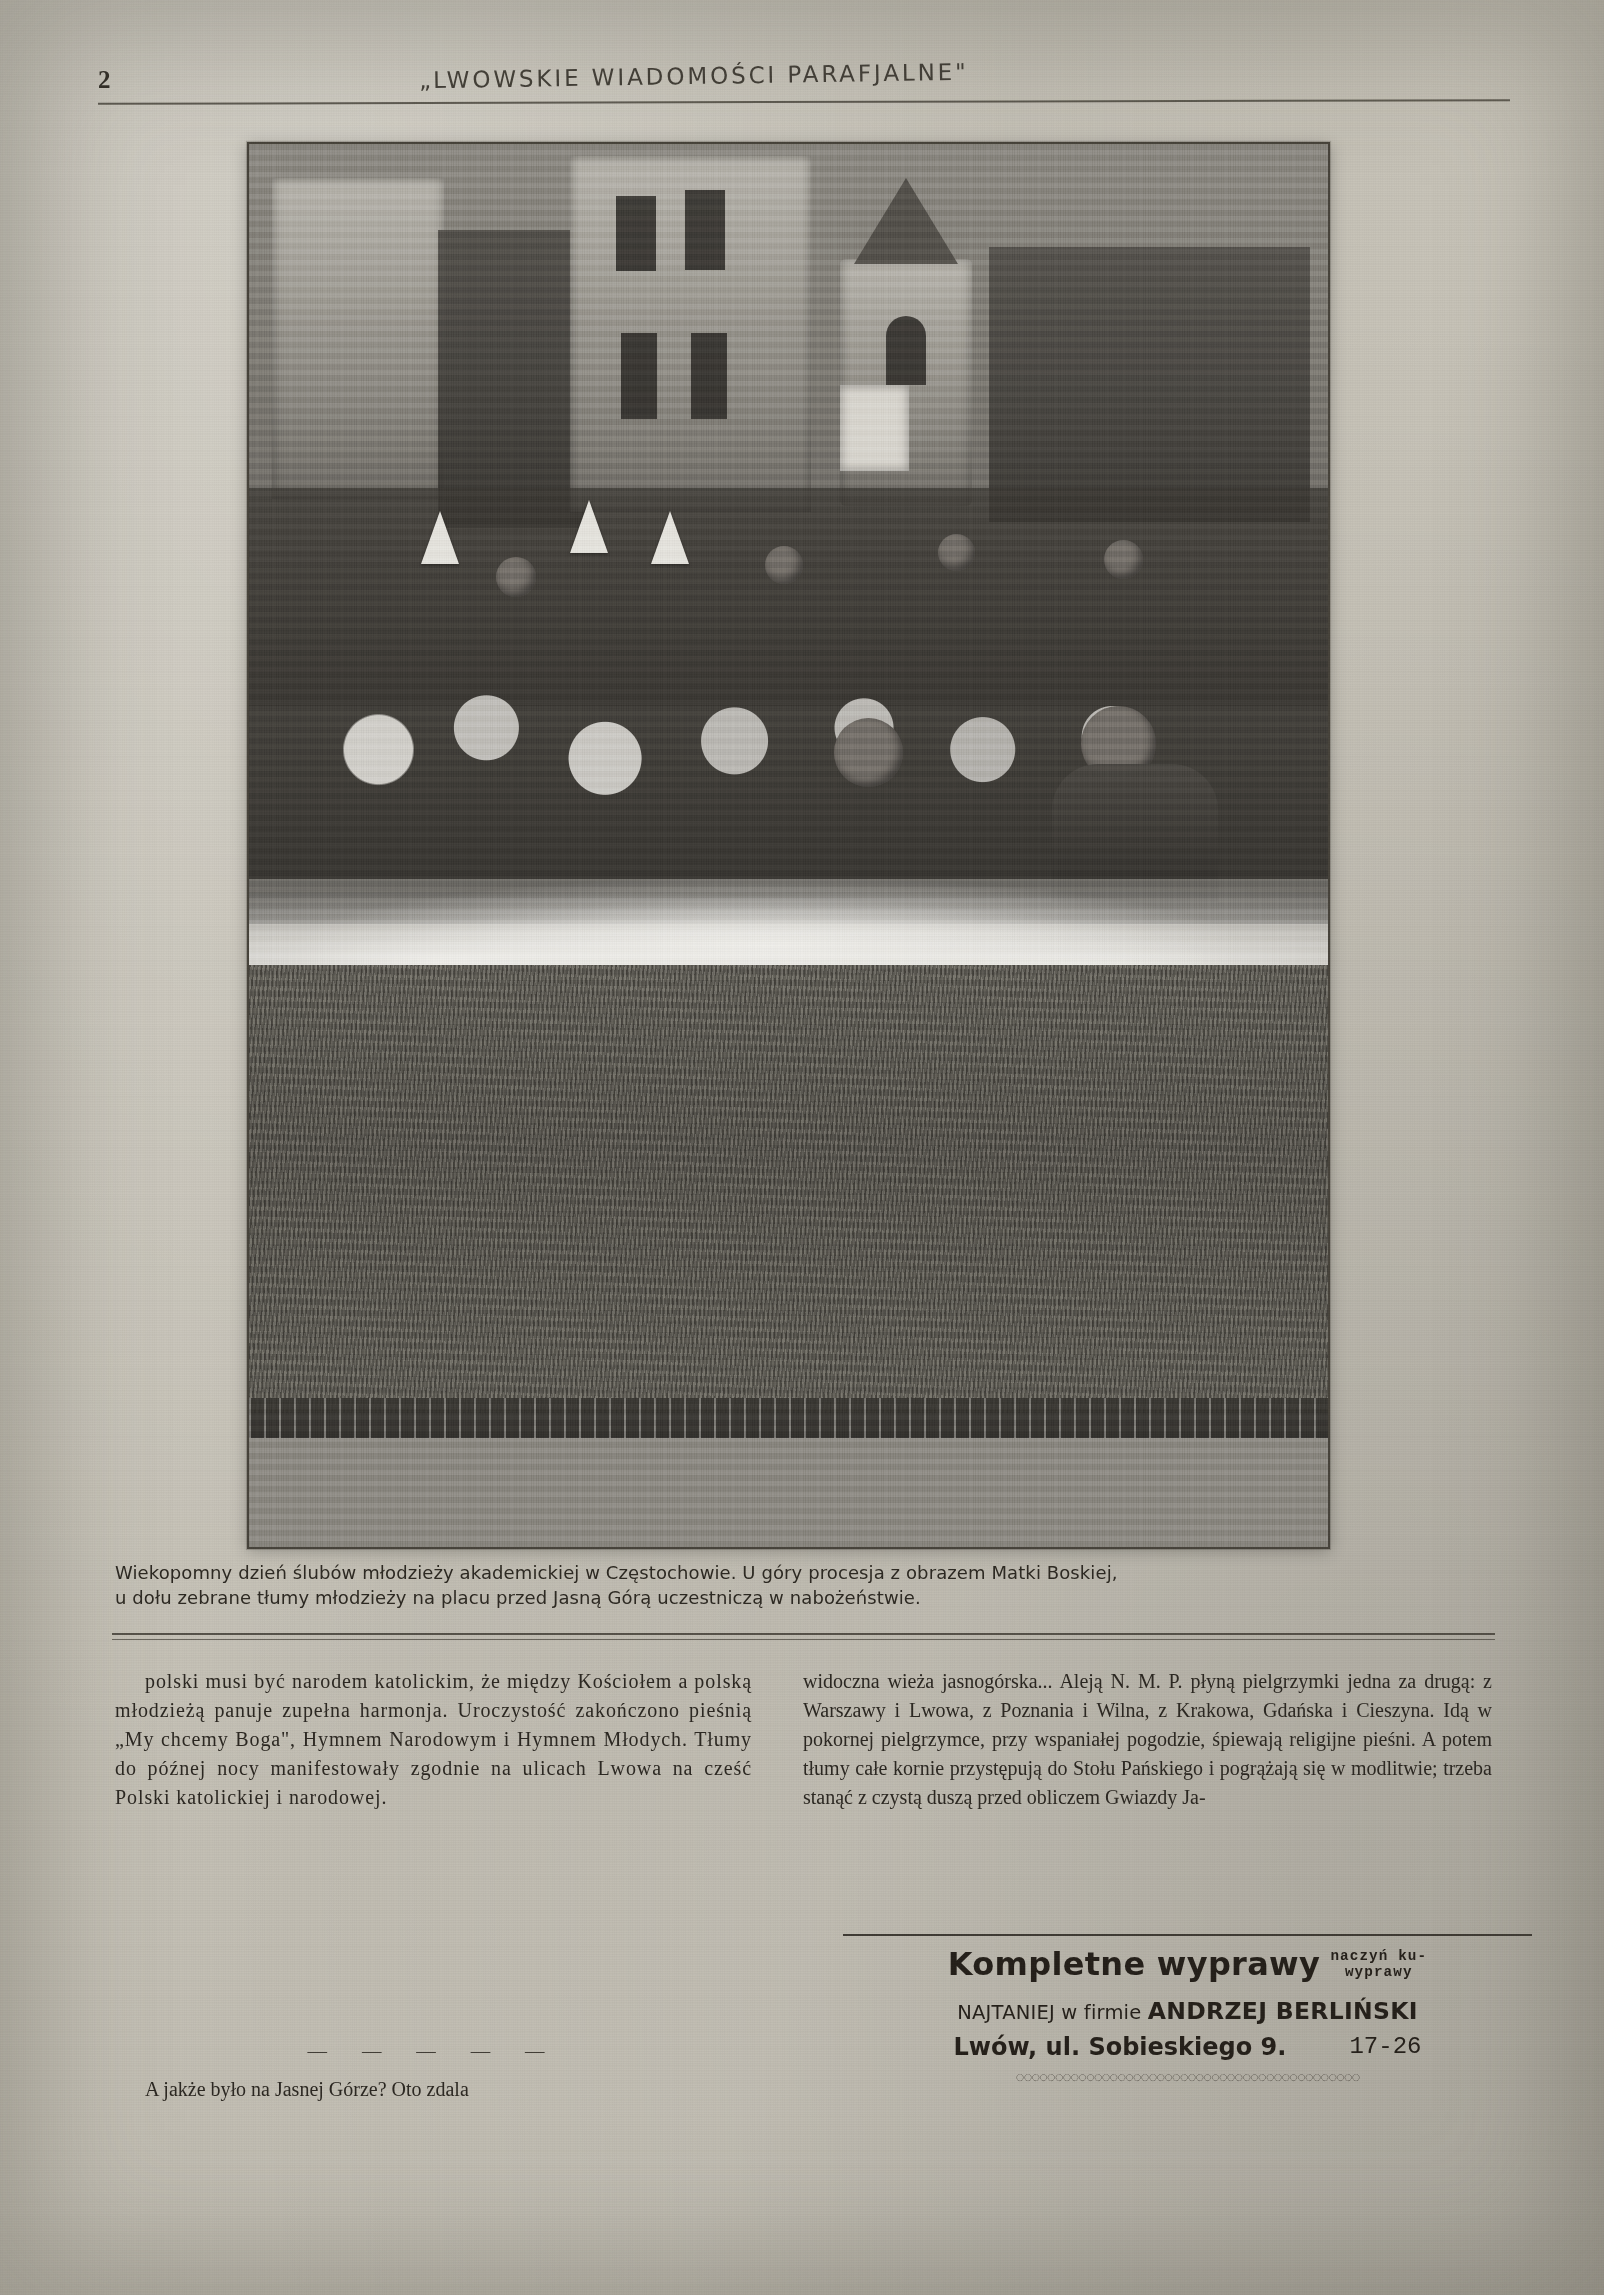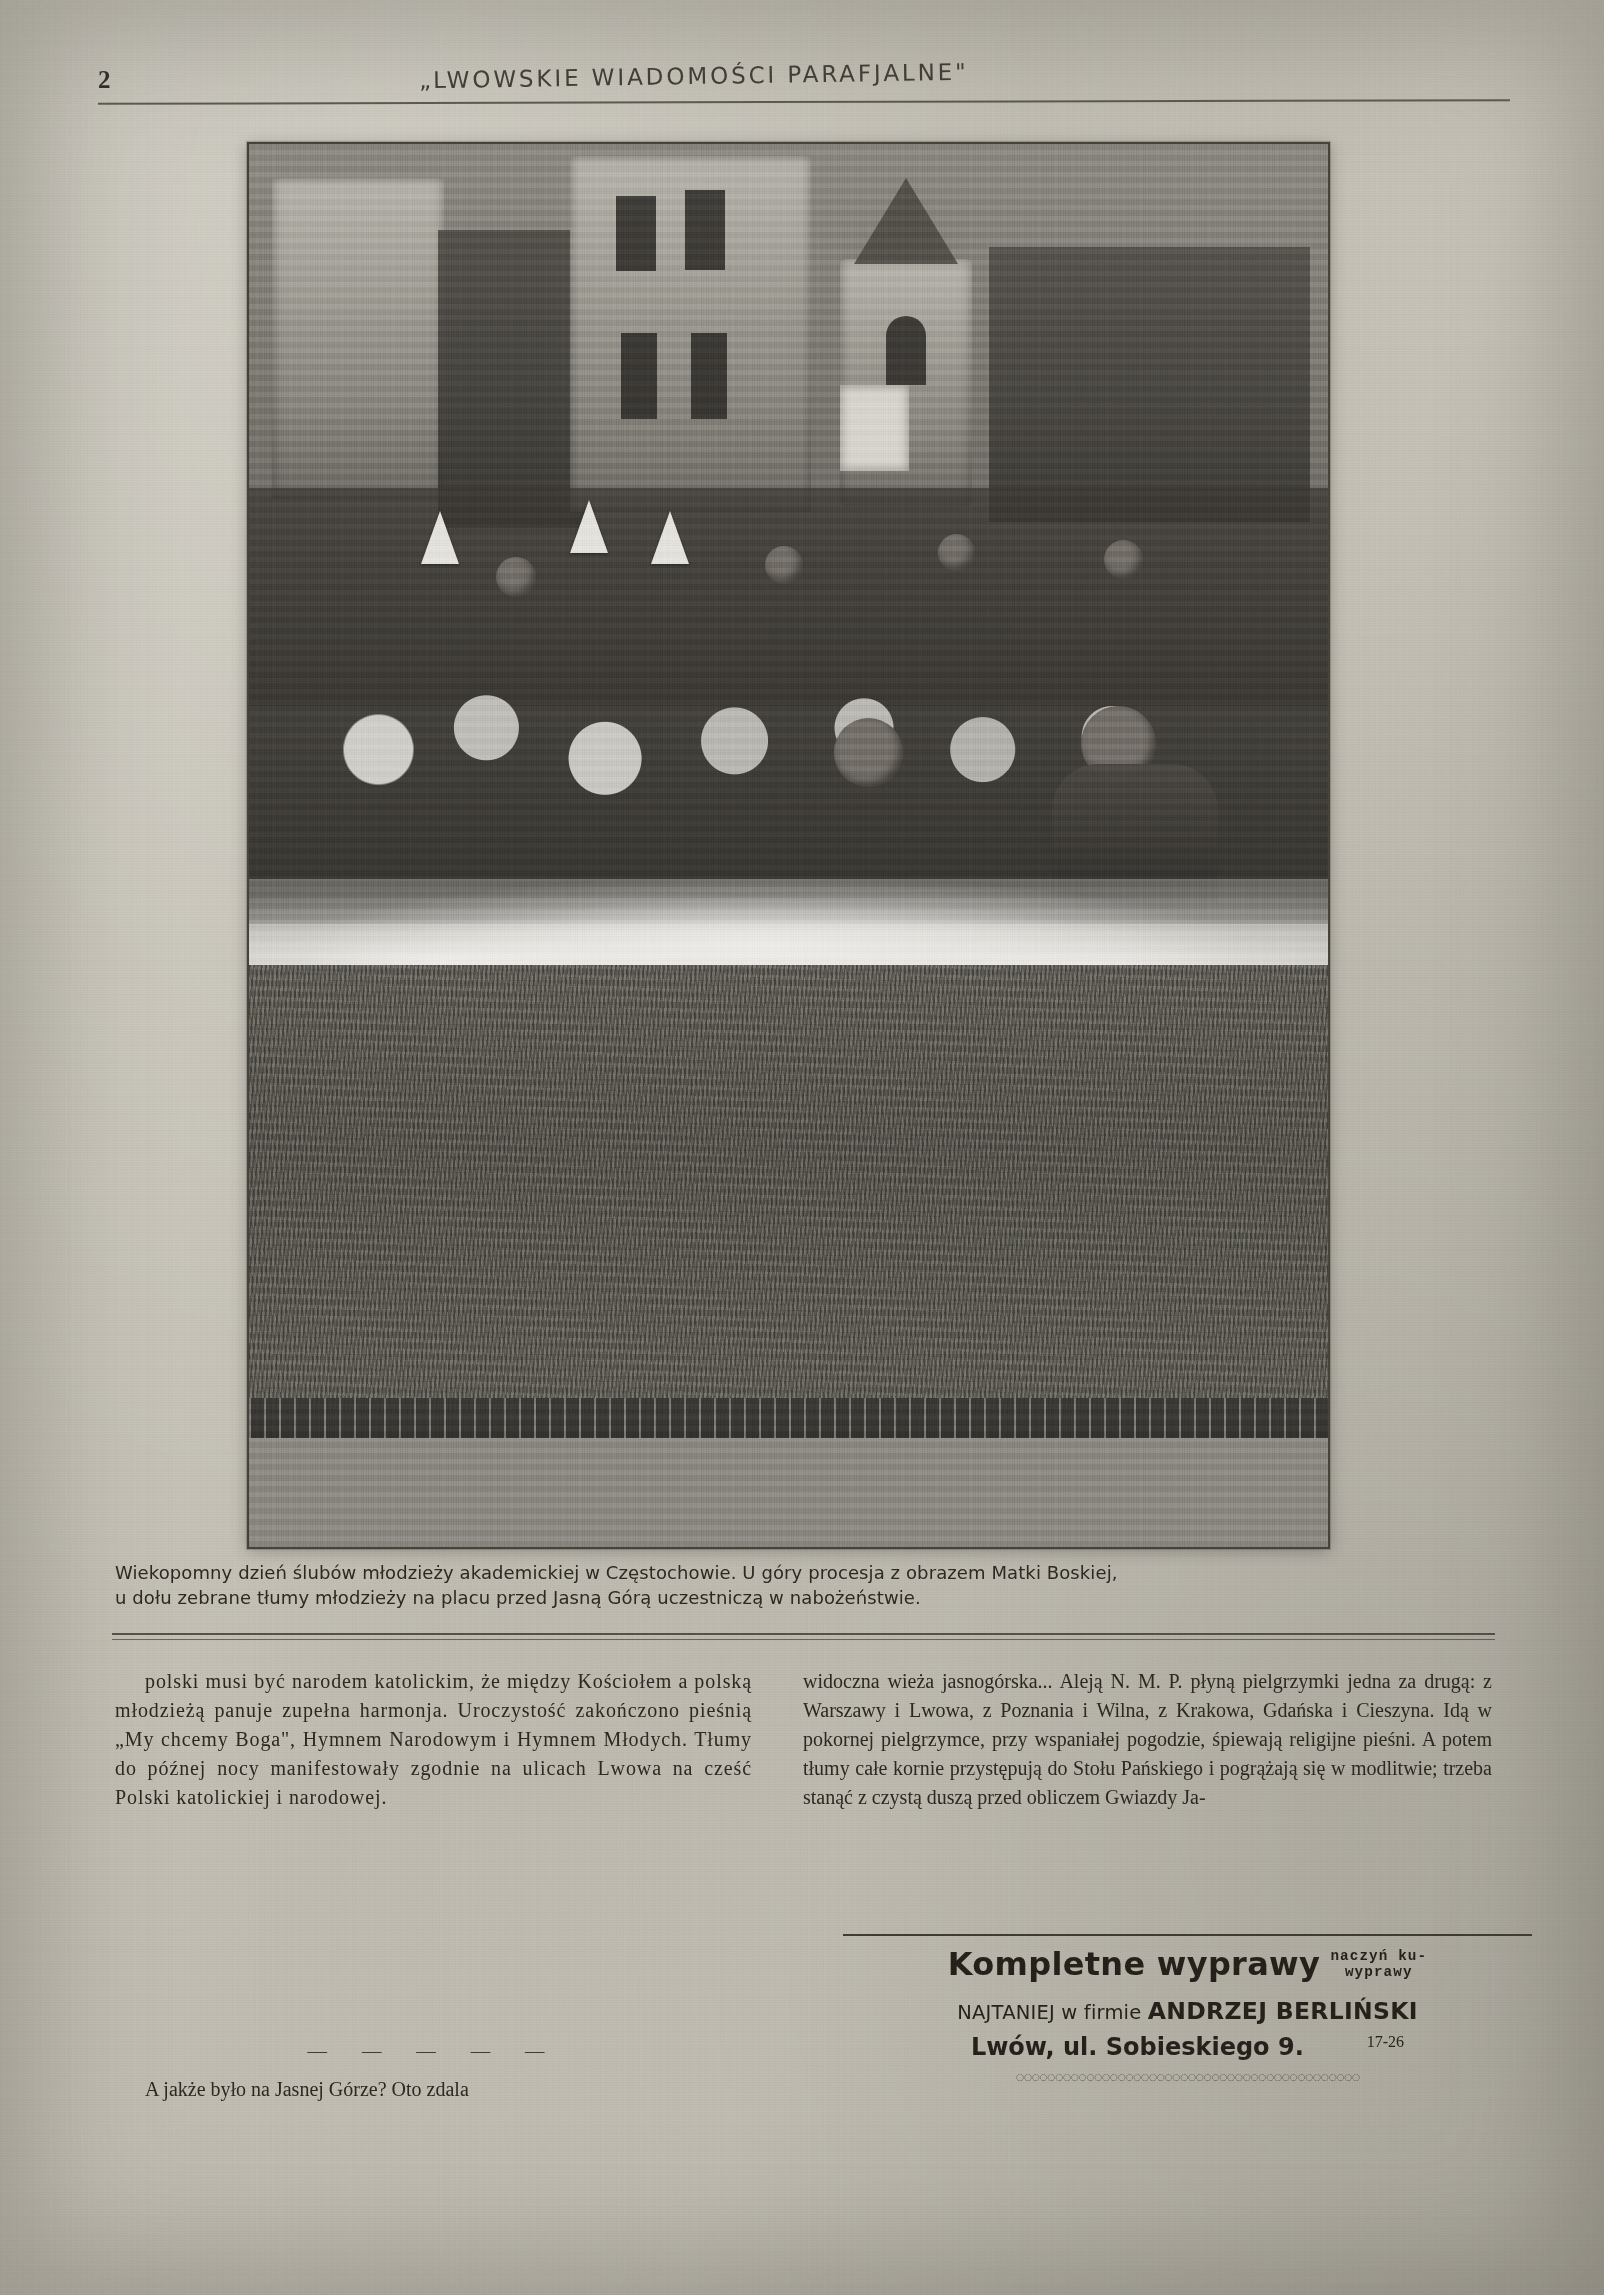--- a/index.html
+++ b/index.html
@@ -328,27 +328,27 @@
     letter-spacing: 0.2px;
   }
   .ad-line2 b { font-size: 23.5px; letter-spacing: 0.3px; }
   .ad-line3 {
     font-family: "DejaVu Sans", sans-serif;
     font-weight: 700;
     font-size: 24px;
     margin-top: 8px;
     display: flex;
     justify-content: center;
-    align-items: flex-start;
+    align-items: center;
     gap: 63px;
   }
   .ad-code {
-    font-family: Liberation Serif, serif;
+    font-family: Liberation Mono, monospace;
     font-weight: 400;
-    font-size: 16px;
+    font-size: 24px;
   }
   .ad-orn {
     margin-top: 8px;
     font-size: 15px;
     letter-spacing: -1.1px;
     color: #3a352e;
     overflow: hidden;
     white-space: nowrap;
   }
 </style>

